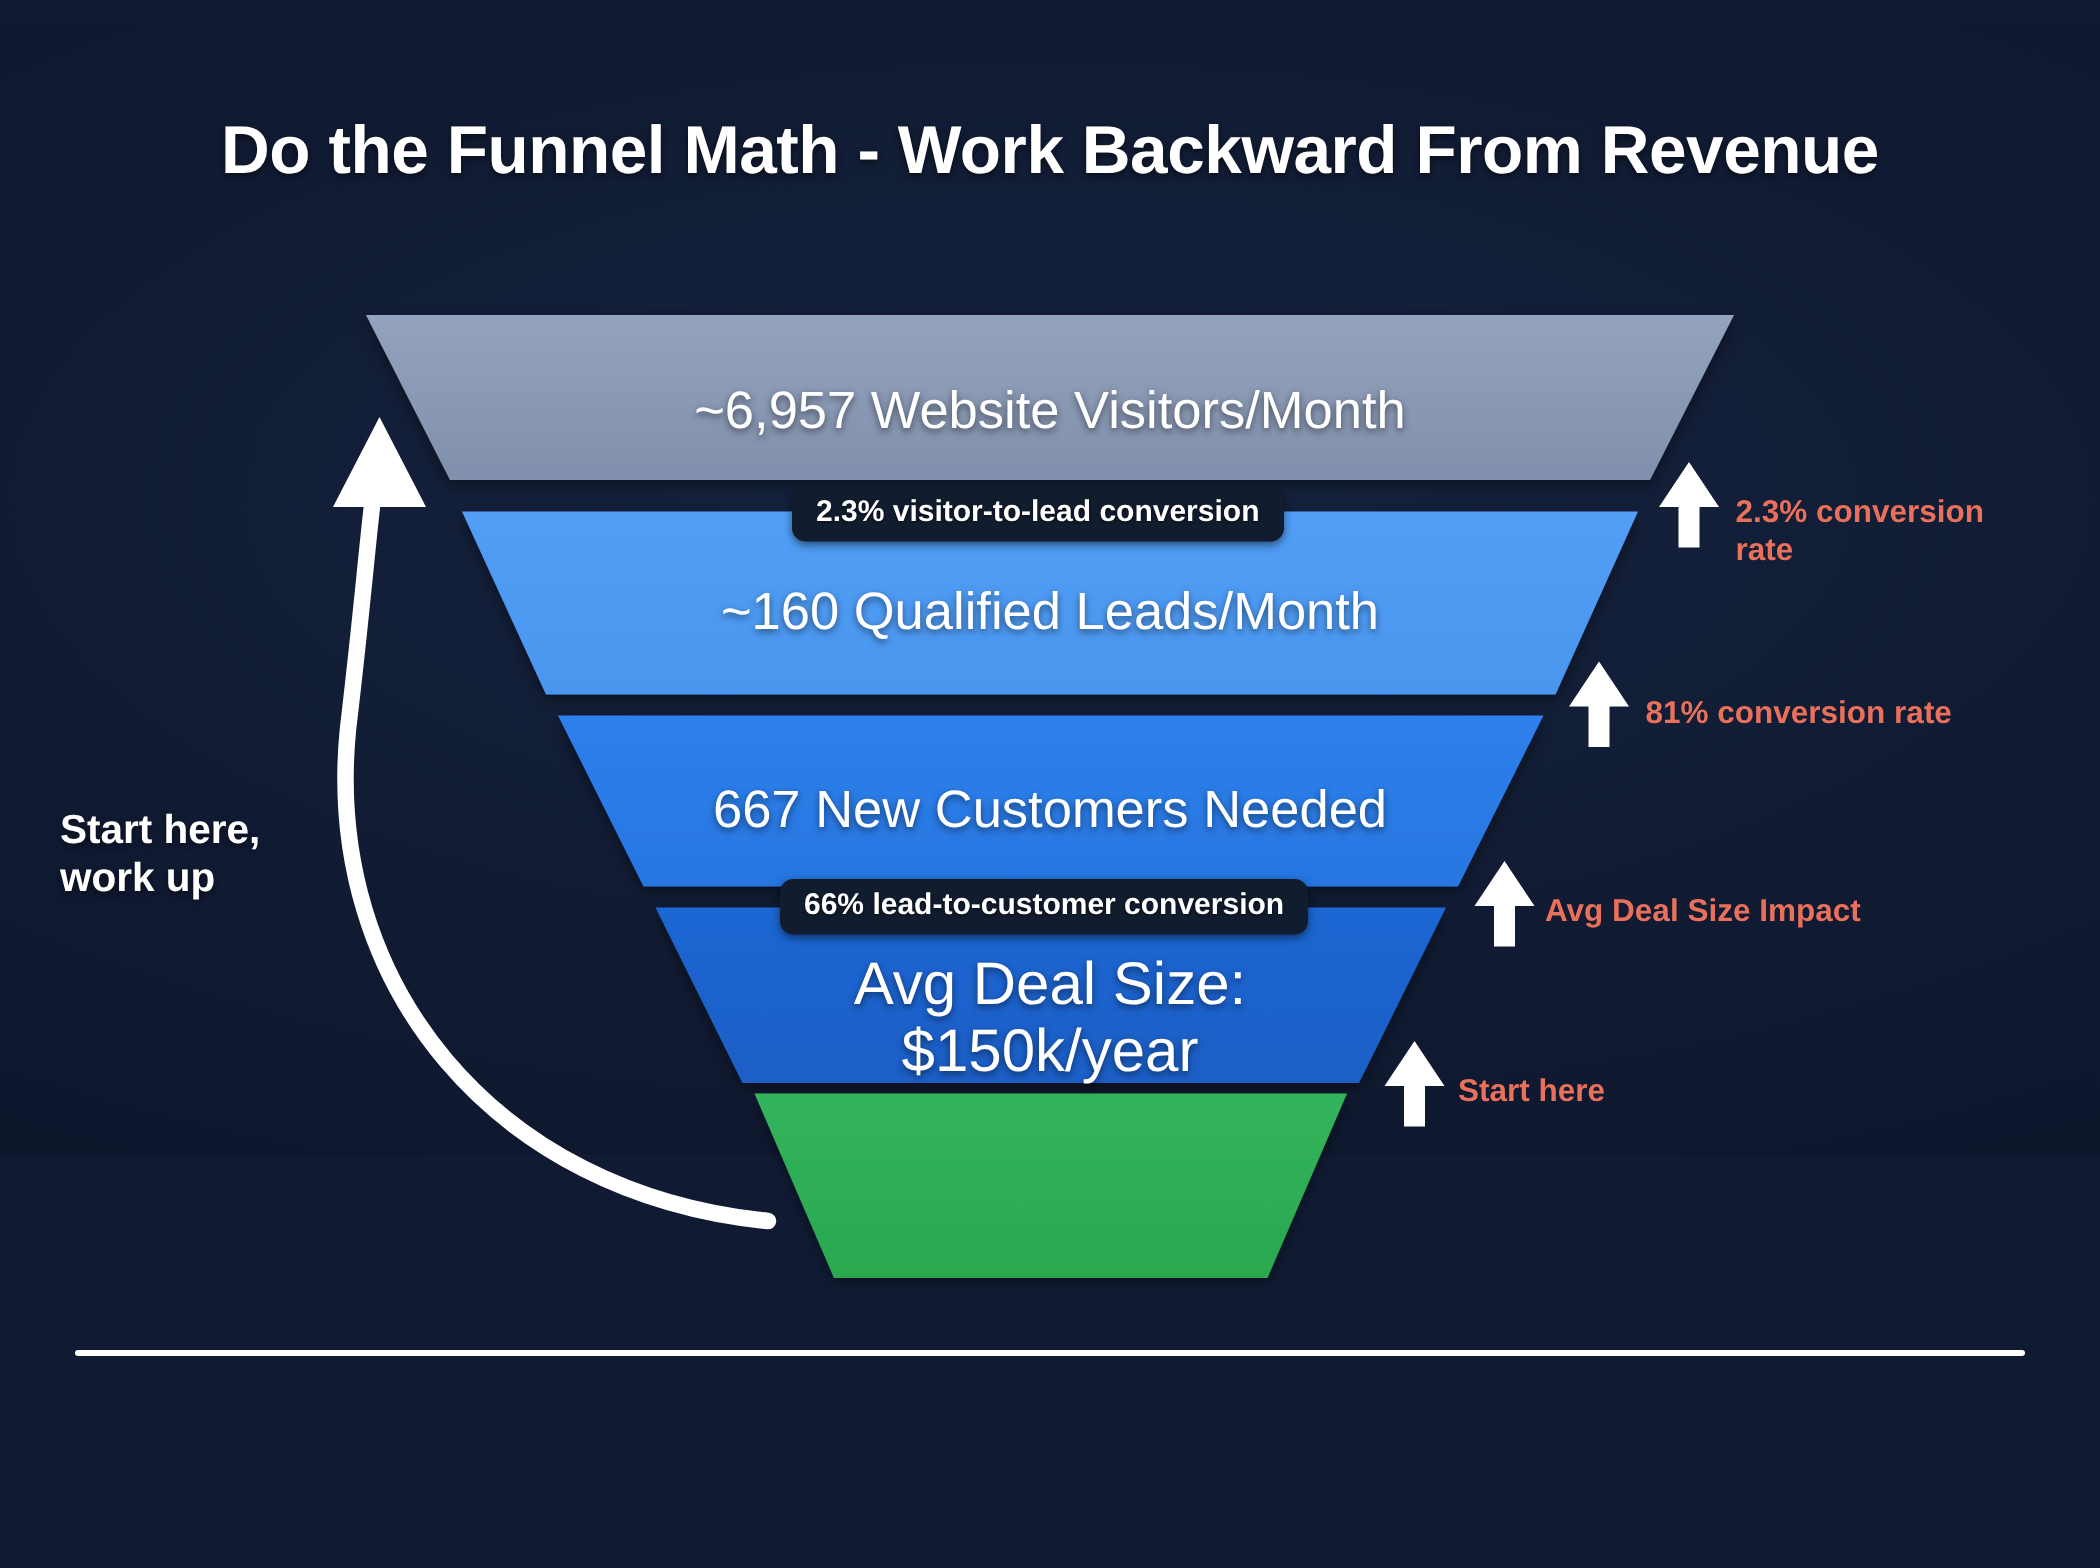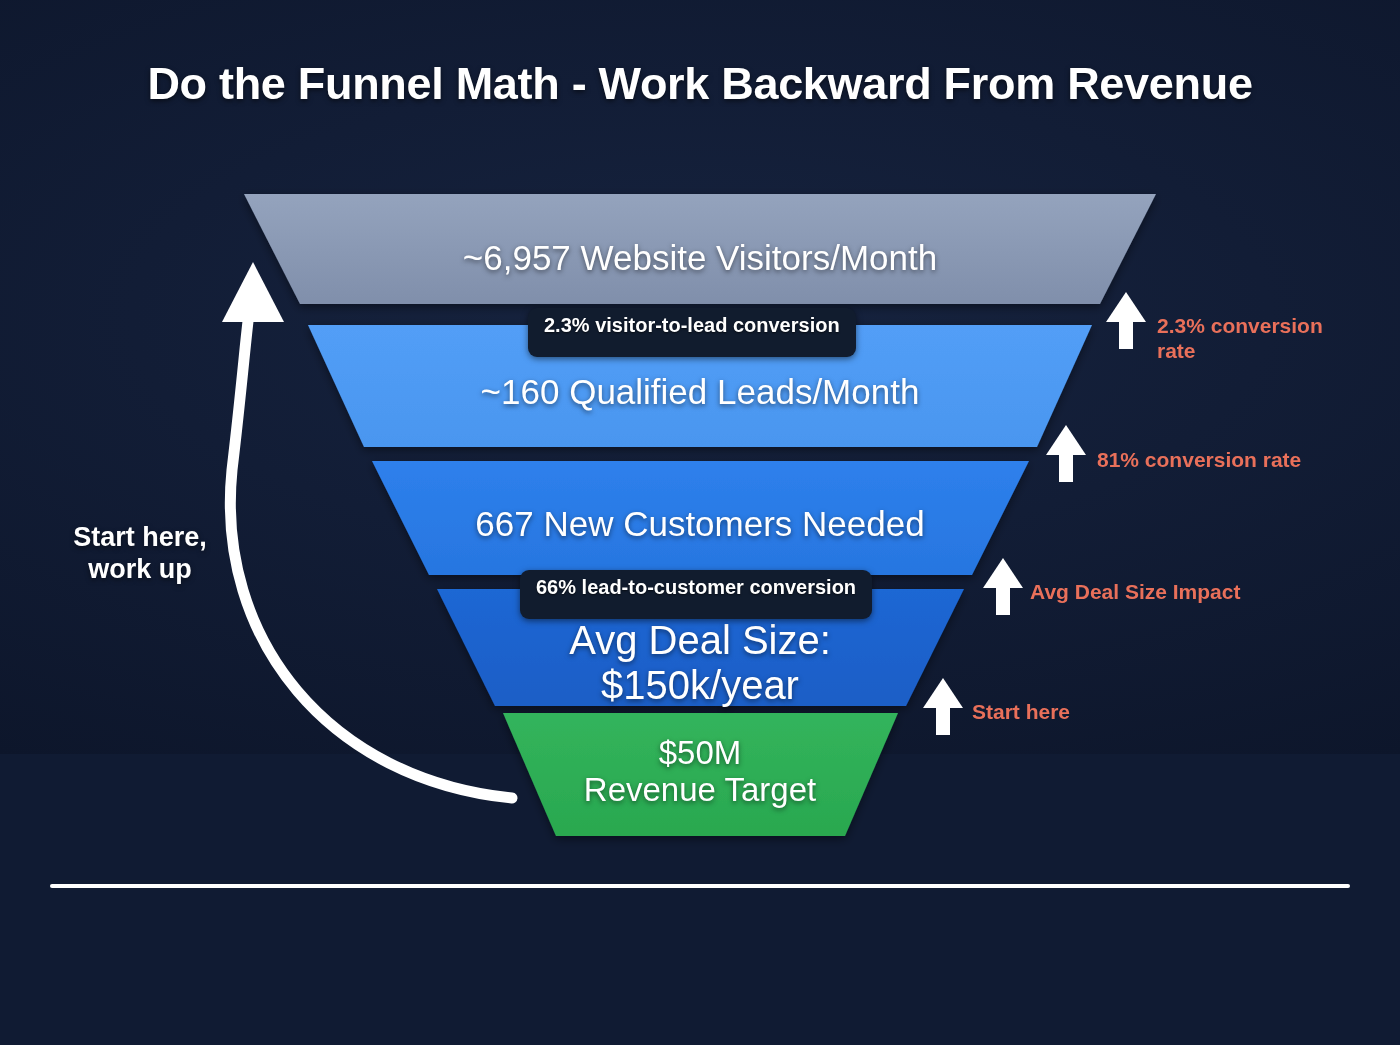--- a/index.html
+++ b/index.html
@@ -9,21 +9,21 @@
   }
   body {
     width: 1400px;
     height: 1045px;
     overflow: hidden;
     font-family: "Liberation Sans", sans-serif;
     position: relative;
   }
   #stage {
     position: absolute;
-    left: 0; top: 0;
+    left: 0; top: 16px;
     width: 1400px;
     height: 754px;
     background: radial-gradient(ellipse 90% 70% at 50% 42%, #16233f 0%, #121d36 45%, #0d162b 100%);
   }
 
   
   #title {
     position: absolute;
     left: 0;
     top: 58px;
@@ -64,21 +64,21 @@
   #seg-label-4 { left: 470px; top: 735px; width: 460px; font-size: 33px; }
 
   
   .badge {
     position: absolute;
     background: #111c2e;
     color: #ffffff;
     font-size: 20px;
     font-weight: bold;
     border-radius: 9px;
-    padding: 6px 16px 20px 16px;
+    padding: 6px 16px 8px 16px;
     white-space: nowrap;
     box-shadow: 0 2px 6px rgba(0,0,0,0.5);
     text-shadow: 0 1px 2px rgba(0,0,0,0.6);
   }
   #badge-0 { left: 528px; top: 308px; }
   #badge-1 { left: 520px; top: 570px; }
 
   
   .annot {
     position: absolute;
@@ -92,21 +92,21 @@
   #annot-1 { left: 1097px; top: 448px; width: 260px; }
   #annot-2 { left: 1030px; top: 580px; width: 300px; }
   #annot-3 { left: 972px; top: 700px; width: 260px; }
 
   
   #left-note {
     position: absolute;
     left: 40px;
     top: 521px;
     width: 200px;
-    text-align: center;
+    text-align: left;
     color: #ffffff;
     font-size: 27px;
     font-weight: bold;
     line-height: 1.2;
     white-space: pre-line;
     text-shadow: 0 2px 5px rgba(0,0,0,0.5);
   }
 
   
   #divider {
@@ -195,22 +195,20 @@
       <rect x="936" y="698" width="14" height="37" fill="#ffffff"></rect>
       <polygon points="943,678 963,708 923,708" fill="#ffffff"></polygon>
     </g>
   </svg>
 
   <div class="seg-label" id="seg-label-0">~6,957 Website Visitors/Month</div>
   <div class="seg-label" id="seg-label-1">~160 Qualified Leads/Month</div>
   <div class="seg-label" id="seg-label-2">667 New Customers Needed</div>
   <div class="seg-label" id="seg-label-3">Avg Deal Size:
 $150k/year</div>
-  <div class="seg-label" id="seg-label-4">$50M
-Revenue Target</div>
 
   <div class="badge" id="badge-0">2.3% visitor-to-lead conversion</div>
   <div class="badge" id="badge-1">66% lead-to-customer conversion</div>
 
   <div class="annot" id="annot-0">2.3% conversion
 rate</div>
   <div class="annot" id="annot-1">81% conversion rate</div>
   <div class="annot" id="annot-2">Avg Deal Size Impact</div>
   <div class="annot" id="annot-3">Start here</div>
 

